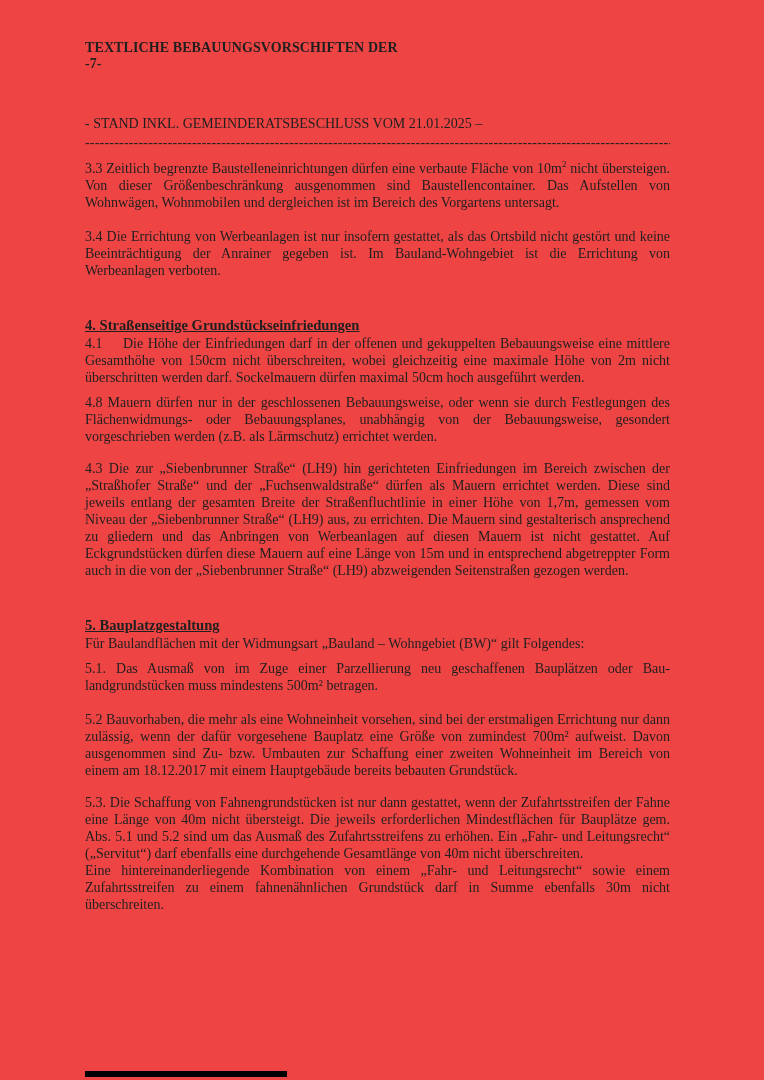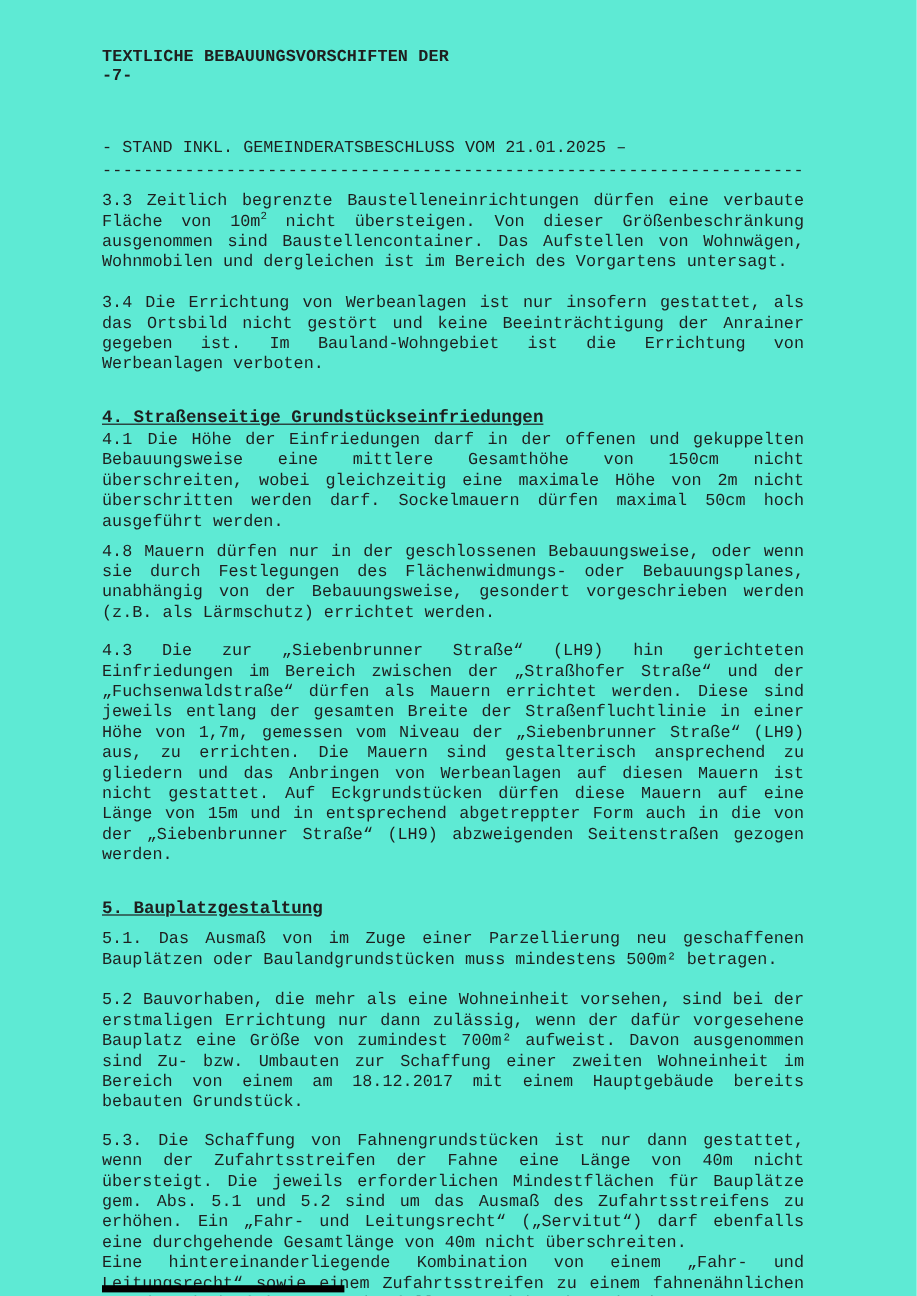--- a/index.html
+++ b/index.html
@@ -4,22 +4,22 @@
 <style>
   html, body {
     margin: 0;
     padding: 0;
     background: #ffffff;
   }
   .page {
     position: relative;
     width: 764px;
     height: 1080px;
-    background: #5eead4;
-    font-family: Liberation Mono, monospace;
+    background: #ef4444;
+    font-family: Liberation Serif, serif;
     font-size: 14px;
     color: #1f1f1f;
     overflow: hidden;
   }
   .content {
     position: absolute;
     left: 85px;
     top: 40px;
     width: 585px;
   }
@@ -65,21 +65,21 @@
     margin-top: 15px;
   }
   .para-after-head {
     margin-top: 1px;
   }
   .sec-heading {
     font-size: 14.6px;
     font-weight: bold;
     text-decoration: underline;
     line-height: 18px;
-    margin: 27px 0 0 0;
+    margin: 37px 0 0 0;
   }
   .pnum-tab {
     display: inline-block;
     width: 38px;
   }
   sup.sq {
     font-size: 9px;
     line-height: 0;
   }
   .sub-line {
@@ -116,20 +116,21 @@
     <h2 class="sec-heading">4. Straßenseitige Grundstückseinfriedungen</h2>
 
     <p class="para para-after-head"><span class="pnum-tab">4.1</span><span>Die Höhe der Einfriedungen darf in der offenen und gekuppelten Bebauungsweise eine mittlere Gesamthöhe von 150cm nicht überschreiten, wobei gleichzeitig eine maximale Höhe von 2m nicht überschritten werden darf. Sockelmauern dürfen maximal 50cm hoch ausgeführt werden.</span></p>
 
     <p class="para para-tight">4.8 Mauern dürfen nur in der geschlossenen Bebauungsweise, oder wenn sie durch Festle­gungen des Flächenwidmungs- oder Bebauungsplanes, unabhängig von der Bebauungs­weise, gesondert vorgeschrieben werden (z.B. als Lärmschutz) errichtet werden.</p>
 
     <p class="para para-mid">4.3 Die zur „Siebenbrunner Straße“ (LH9) hin gerichteten Einfriedungen im Bereich zwischen der „Straßhofer Straße“ und der „Fuchsenwaldstraße“ dürfen als Mauern errichtet werden. Diese sind jeweils entlang der gesamten Breite der Straßenfluchtlinie in einer Höhe von 1,7m, gemessen vom Niveau der „Siebenbrunner Straße“ (LH9) aus, zu errichten. Die Mauern sind gestalterisch ansprechend zu gliedern und das Anbringen von Werbeanlagen auf diesen Mauern ist nicht gestattet. Auf Eckgrundstücken dürfen diese Mauern auf eine Länge von 15m und in entsprechend abgetreppter Form auch in die von der „Siebenbrunner Straße“ (LH9) abzweigenden Seitenstraßen gezogen werden.</p>
 
     <h2 class="sec-heading">5. Bauplatzgestaltung</h2>
 
+    <p class="para para-after-head">Für Baulandflächen mit der Widmungsart „Bauland – Wohngebiet (BW)“ gilt Folgendes:</p>
 
     <p class="para para-tight">5.1. Das Ausmaß von im Zuge einer Parzellierung neu geschaffenen Bauplätzen oder Bau­landgrundstücken muss mindestens 500m² betragen.</p>
 
     <p class="para">5.2 Bauvorhaben, die mehr als eine Wohneinheit vorsehen, sind bei der erstmaligen Errichtung nur dann zulässig, wenn der dafür vorgesehene Bauplatz eine Größe von zumindest 700m² aufweist. Davon ausgenommen sind Zu- bzw. Umbauten zur Schaffung einer zweiten Wohneinheit im Bereich von einem am 18.12.2017 mit einem Hauptgebäude bereits bebauten Grundstück.</p>
 
     <p class="para para-mid">
       <span class="sub-line">5.3. Die Schaffung von Fahnengrundstücken ist nur dann gestattet, wenn der Zufahrtsstreifen der Fahne eine Länge von 40m nicht übersteigt. Die jeweils erforderlichen Mindestflächen für Bauplätze gem. Abs. 5.1 und 5.2 sind um das Ausmaß des Zufahrtsstreifens zu erhöhen. Ein „Fahr- und Leitungsrecht“ („Servitut“) darf ebenfalls eine durchgehende Gesamtlänge von 40m nicht überschreiten.</span>
       <br>
       <span class="sub-line">Eine hintereinanderliegende Kombination von einem „Fahr- und Leitungsrecht“ sowie einem Zufahrtsstreifen zu einem fahnenähnlichen Grundstück darf in Summe ebenfalls 30m nicht überschreiten.</span>
     </p>

